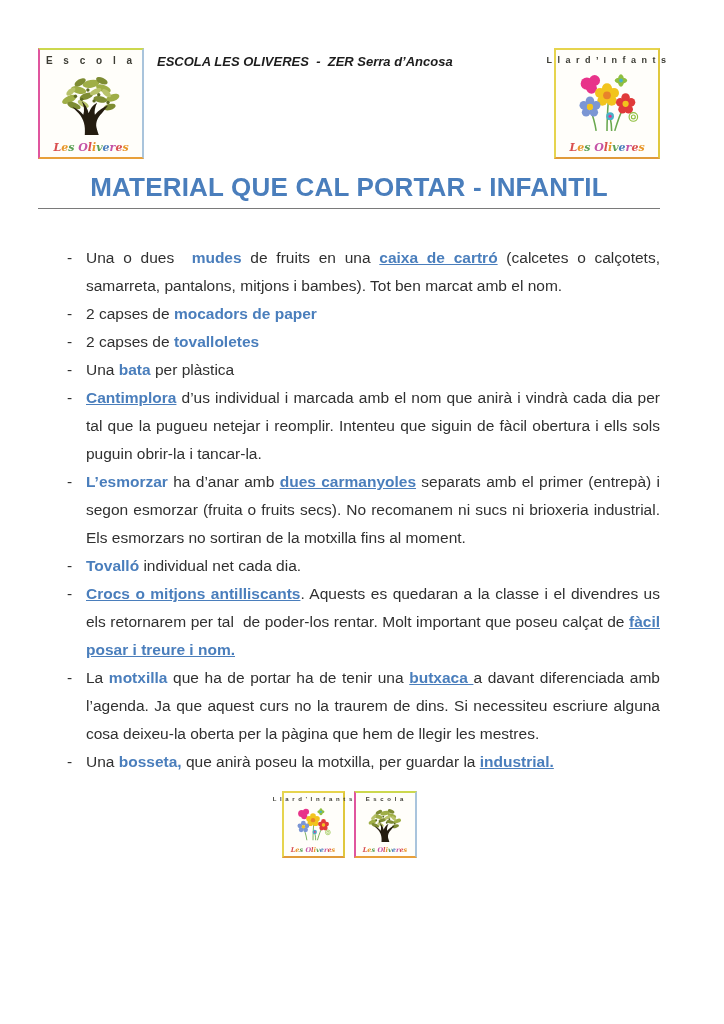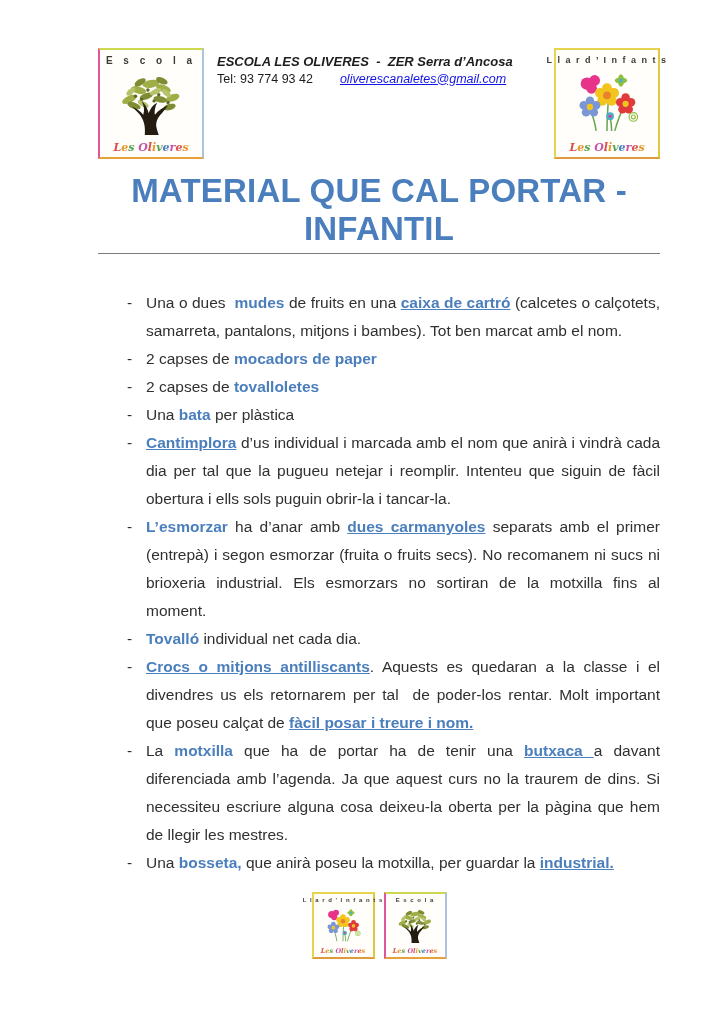--- a/index.html
+++ b/index.html
@@ -1,20 +1,20 @@
 <!DOCTYPE html>
 <html lang="ca" style="--accent: #4a7ebc; --hyperlink: #1414e6;"><head>
 <meta charset="utf-8">
 <style>
   * { margin: 0; padding: 0; box-sizing: border-box; }
   html, body { background: #ffffff; }
   body { font-family: "Liberation Sans", sans-serif; }
   .page {
     width: 724px; height: 1024px; background: #ffffff;
-    padding: 48px 64px 0 98px; position: relative; overflow: hidden;
+    padding: 48px 64px 0 38px; position: relative; overflow: hidden;
     margin: 0 auto;
   }
   
   .header { display: flex; align-items: flex-start; }
   .logo {
     display: flex; flex-direction: column; align-items: center;
     justify-content: space-between; background: #fffefa;
     border-style: solid; border-width: 2px; text-align: center;
   }
   .logo.border-escola { border-color: #ccd84e #a9c4dc #e8a03a #e0559e; }
@@ -35,21 +35,21 @@
   .h-dept   { font-weight: bold; font-size: 11.5px; }
   .h-school { font-weight: bold; font-style: italic; font-size: 13px; }
   .h-annot  { font-style: italic; margin-left: 7px; }
   .email {
     color: var(--hyperlink, #1414e6); font-style: italic;
     text-decoration: underline; margin-left: 27px; cursor: pointer;
   }
   
   .title {
     margin-top: 13px; text-align: center; color: var(--accent, #4a7ebc);
-    font-size: 33px; font-weight: bold; letter-spacing: 0.2px;
+    font-size: 26px; font-weight: bold; letter-spacing: 0.2px;
   }
   .rule { border: none; border-top: 1.4px solid #7a7a7a; margin-top: 5px; }
   
   .list {
     list-style: none; margin-top: 35px; color: #303030;
     font-size: 15.5px; line-height: 28px;
   }
   .list li { position: relative; padding-left: 48px; text-align: justify; }
   .dash { position: absolute; left: 29px; color: #303030; }
   .accent { color: var(--accent, #4a7ebc); font-weight: bold; }
@@ -96,21 +96,20 @@
           <circle cx="38" cy="34" r="2.2"></circle>
             <circle cx="54" cy="36" r="2.2"></circle>
         </g>
         <path fill="#241c10" d="M42,80 C43,68 41,60 34,52 L26,44 C30,45 36,49 40,54 C42,48 41,42 38,36 C42,40 46,46 47,52 C49,46 52,42 58,38 C55,44 54,50 55,54 C60,48 66,44 72,42 L64,52 C58,58 56,64 57,70 C58,74 59,77 60,80 Z"></path>
       </svg>
       <div class="logo-script rainbow"><span style="color: rgb(217, 79, 79);">L</span><span style="color: rgb(232, 151, 42);">e</span><span style="color: rgb(90, 160, 85);">s</span><span style="color: rgb(74, 126, 188);"> </span><span style="color: rgb(197, 85, 168);">O</span><span style="color: rgb(217, 79, 79);">l</span><span style="color: rgb(232, 151, 42);">i</span><span style="color: rgb(90, 160, 85);">v</span><span style="color: rgb(74, 126, 188);">e</span><span style="color: rgb(197, 85, 168);">r</span><span style="color: rgb(217, 79, 79);">e</span><span style="color: rgb(232, 151, 42);">s</span></div>
     </div>
 
     <div class="header-text">
       <div class="h-school">ESCOLA LES OLIVERES&nbsp; -&nbsp; ZER Serra d’Ancosa</div>
-      <div class="h-tel"><span>Tel: 93 774 93 42</span><a class="email">oliverescanaletes@gmail.com</a></div>
     </div>
 
     <div class="logo big border-llar">
       <div class="logo-title">L l a r  d ’ I n f a n t s</div>
       <svg class="logo-art" viewBox="0 0 100 80" aria-hidden="true">
         <g stroke="#6aa84f" stroke-width="2" fill="none">
           <path d="M36,76 C34,62 30,52 27,44"></path>
           <path d="M50,76 C50,60 51,46 52,34"></path>
           <path d="M60,76 C64,62 68,52 72,44"></path>
           <path d="M56,76 C56,68 55,63 54,59"></path>

